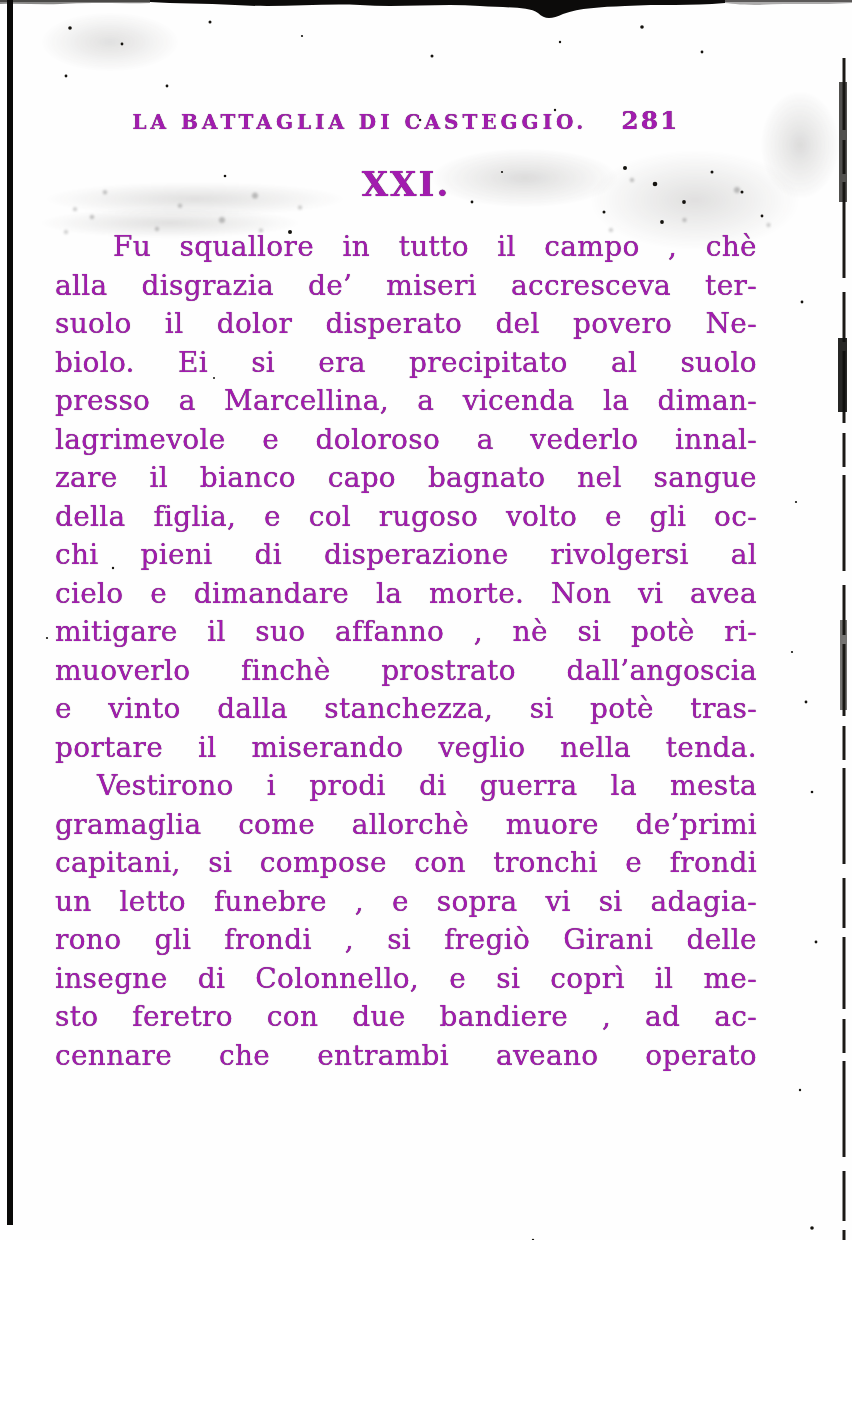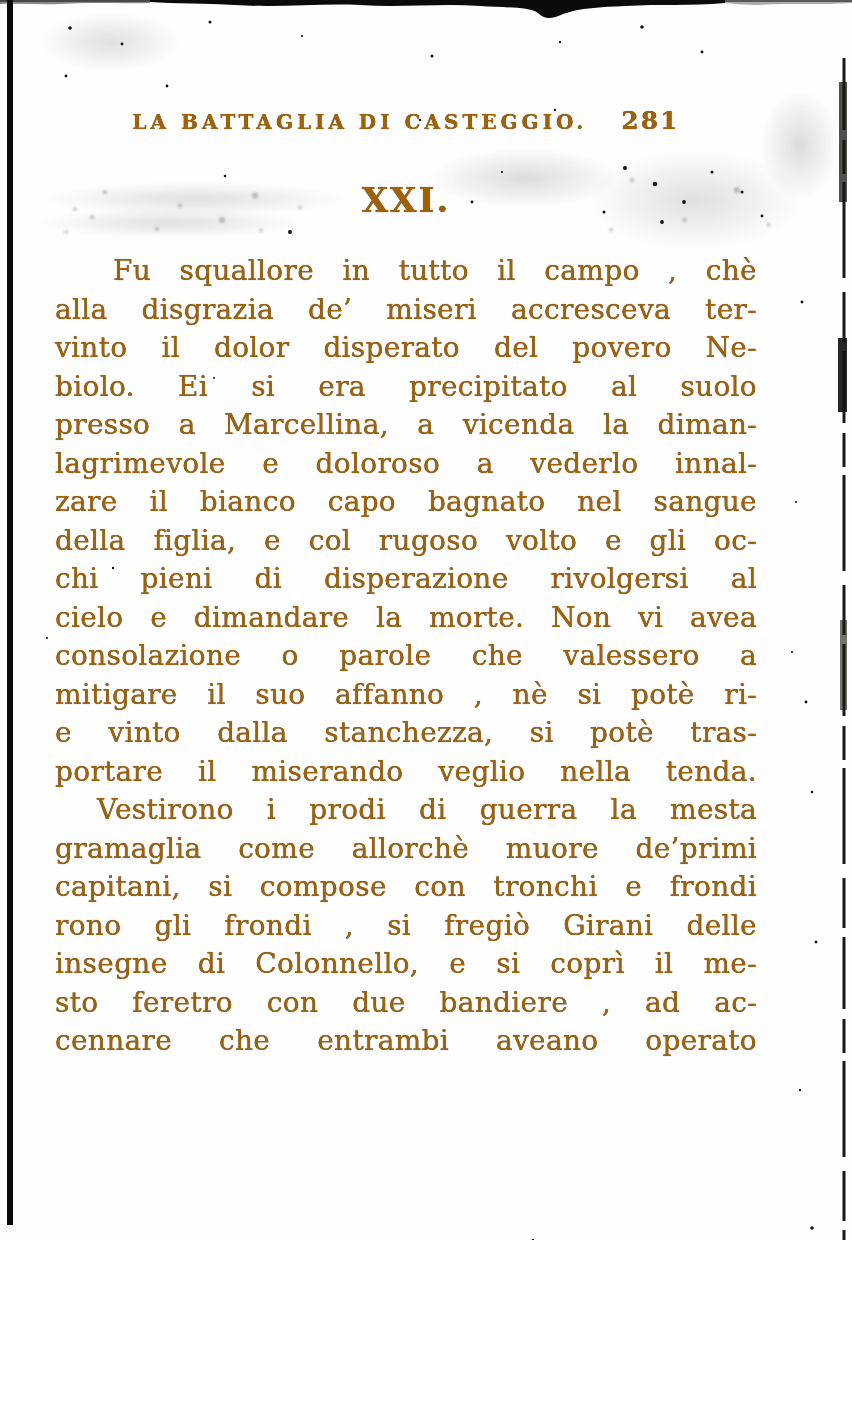--- a/index.html
+++ b/index.html
@@ -7,21 +7,21 @@
     padding: 0;
     background: #ffffff;
   }
   .scan-page {
     position: relative;
     width: 852px;
     height: 1240px;
     background: #fefefe;
     overflow: hidden;
     font-family: "DejaVu Serif", "Liberation Serif", serif;
-    color: #a16207;
+    color: #a21caf;
   }
   .artifacts {
     position: absolute;
     top: 0; left: 0;
     width: 852px; height: 1425px;
     z-index: 3;
     pointer-events: none;
   }
   .smudge {
     position: absolute;
@@ -57,30 +57,30 @@
     font-weight: bold;
     letter-spacing: 4px;
     white-space: nowrap;
     text-shadow: 0 0 0.7px rgba(10,8,6,0.85);
   }
   .running-header .pagenum {
     letter-spacing: 2px;
     font-size: 25px;
   }
   .chapter-heading {
-    margin-top: 48px;
+    margin-top: 32px;
     height: 42px;
     text-align: center;
     font-size: 34px;
     font-weight: bold;
     letter-spacing: 2px;
     text-shadow: 0 0 0.8px rgba(10,8,6,0.9);
   }
   .body-text {
-    margin-top: 30px;
+    margin-top: 22px;
     font-size: 28px;
     line-height: 38.5px;
     letter-spacing: 0.3px;
     word-spacing: 3px;
     text-shadow: 0 0 0.7px rgba(12,10,8,0.8);
   }
   .line {
     text-align: justify;
     text-align-last: justify;
     white-space: nowrap;
@@ -189,38 +189,39 @@
       <span class="pagenum">281</span>
     </div>
 
     <div class="chapter-heading">XXI.</div>
 
     <div class="body-text">
 
       <div class="paragraph">
         <div class="line indent-lg">Fu squallore in tutto il campo , chè</div>
         <div class="line">alla disgrazia de’ miseri accresceva ter-</div>
-        <div class="line">vinto il dolor disperato del povero Ne-</div>
+        <div class="line">suolo il dolor disperato del povero Ne-</div>
         <div class="line">biolo. Ei si era precipitato al suolo</div>
         <div class="line">presso a Marcellina, a vicenda la diman-</div>
         <div class="line">lagrimevole e doloroso a vederlo innal-</div>
         <div class="line">zare il bianco capo bagnato nel sangue</div>
         <div class="line">della figlia, e col rugoso volto e gli oc-</div>
         <div class="line">chi pieni di disperazione rivolgersi al</div>
         <div class="line">cielo e dimandare la morte. Non vi avea</div>
-        <div class="line">consolazione o parole che valessero a</div>
         <div class="line">mitigare il suo affanno , nè si potè ri-</div>
+        <div class="line">muoverlo finchè prostrato dall’angoscia</div>
         <div class="line">e vinto dalla stanchezza, si potè tras-</div>
         <div class="line">portare il miserando veglio nella tenda.</div>
       </div>
 
       <div class="paragraph">
         <div class="line indent-md">Vestirono i prodi di guerra la mesta</div>
         <div class="line">gramaglia come allorchè muore de’primi</div>
         <div class="line">capitani, si compose con tronchi e frondi</div>
+        <div class="line">un letto funebre , e sopra vi si adagia-</div>
         <div class="line">rono gli frondi , si fregiò Girani delle</div>
         <div class="line">insegne di Colonnello, e si coprì il me-</div>
         <div class="line">sto feretro con due bandiere , ad ac-</div>
         <div class="line">cennare che entrambi aveano operato</div>
       </div>
 
     </div>
   </div>
 </div>
 

